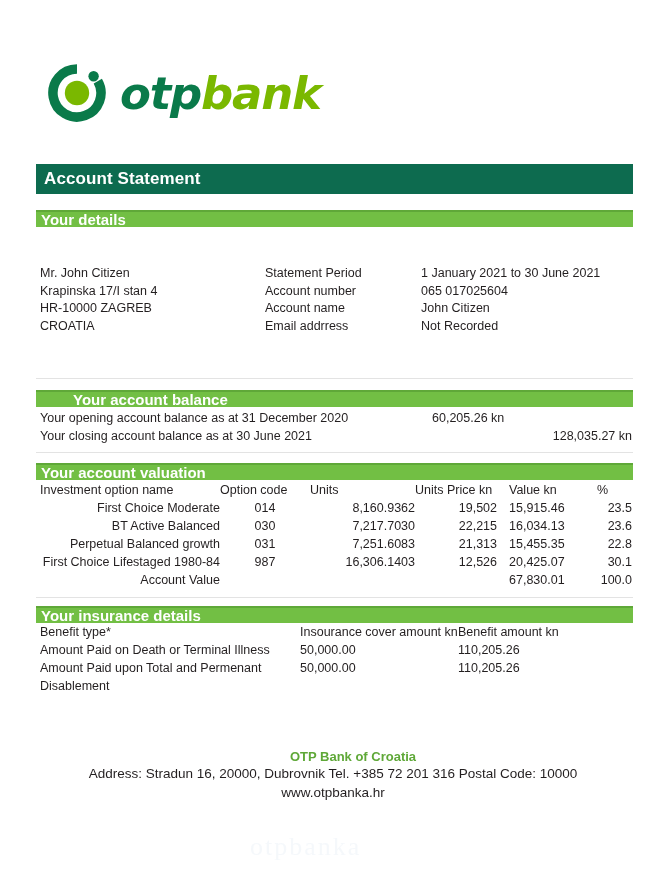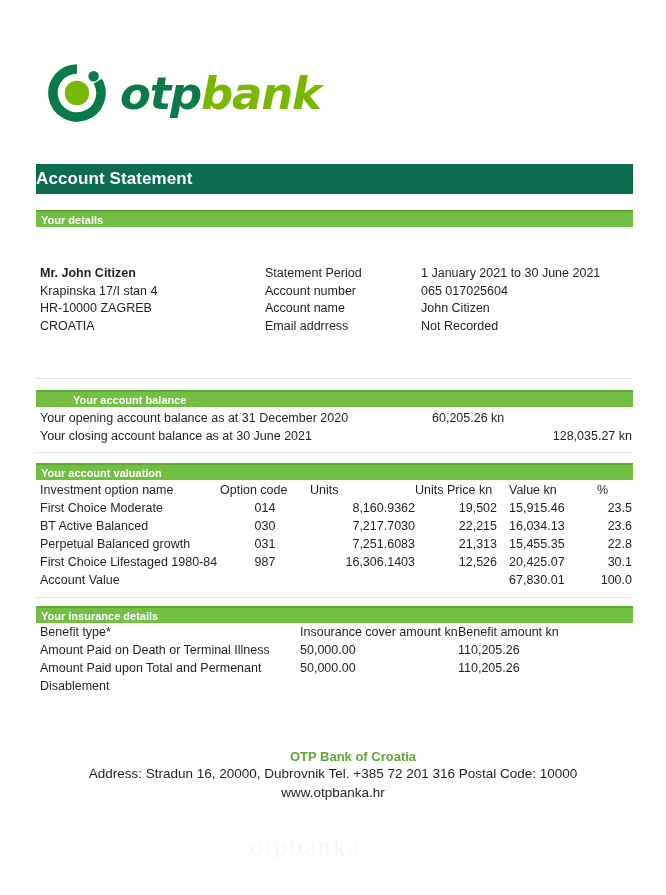--- a/index.html
+++ b/index.html
@@ -50,68 +50,69 @@
     left: 36px;
     width: 597px;
     box-sizing: border-box;
     color: #ffffff;
     font-weight: bold;
   }
   .bar-title {
     background: #0d6b4f;
     height: 30px;
     line-height: 30px;
+    padding-left: 8px;
     font-size: 17px;
     letter-spacing: 0.1px;
   }
   .bar-section {
     background: #72bf44;
     border-top: 2px solid #5fa838;
     height: 17px;
     line-height: 16px;
     padding-left: 5px;
-    font-size: 11px;
+    font-size: 15px;
   }
 
   .rule {
     position: absolute;
     left: 36px;
     width: 597px;
     height: 1px;
     background: #e3e3e3;
   }
 
   
   .txt {
     position: absolute;
     font-size: 12.5px;
     line-height: 17.5px;
     white-space: nowrap;
   }
-  .bold { font-weight: bold; }
+  .bold { font-weight: normal; }
 
   .col-lines > div { height: 17.5px; }
 
   
   .tbl {
     position: absolute;
     left: 40px;
     width: 592px;
     border-collapse: collapse;
     font-size: 12.5px;
   }
   .tbl td, .tbl th {
     padding: 0;
     height: 18px;
     font-weight: normal;
     vertical-align: top;
     white-space: nowrap;
   }
   .tbl th { text-align: left; }
-  .c-name  { width: 180px; text-align: left; }
+  .c-name  { width: 180px; text-align: right; }
   .c-code  { width: 90px;  text-align: center; }
   .c-units { width: 105px; text-align: right; }
   .c-price { width: 82px;  text-align: right; }
   .c-value { width: 88px;  text-align: left; padding-left: 12px !important; }
   .c-pct   { text-align: right; }
 
   
   .ins {
     position: absolute;
     left: 40px;

